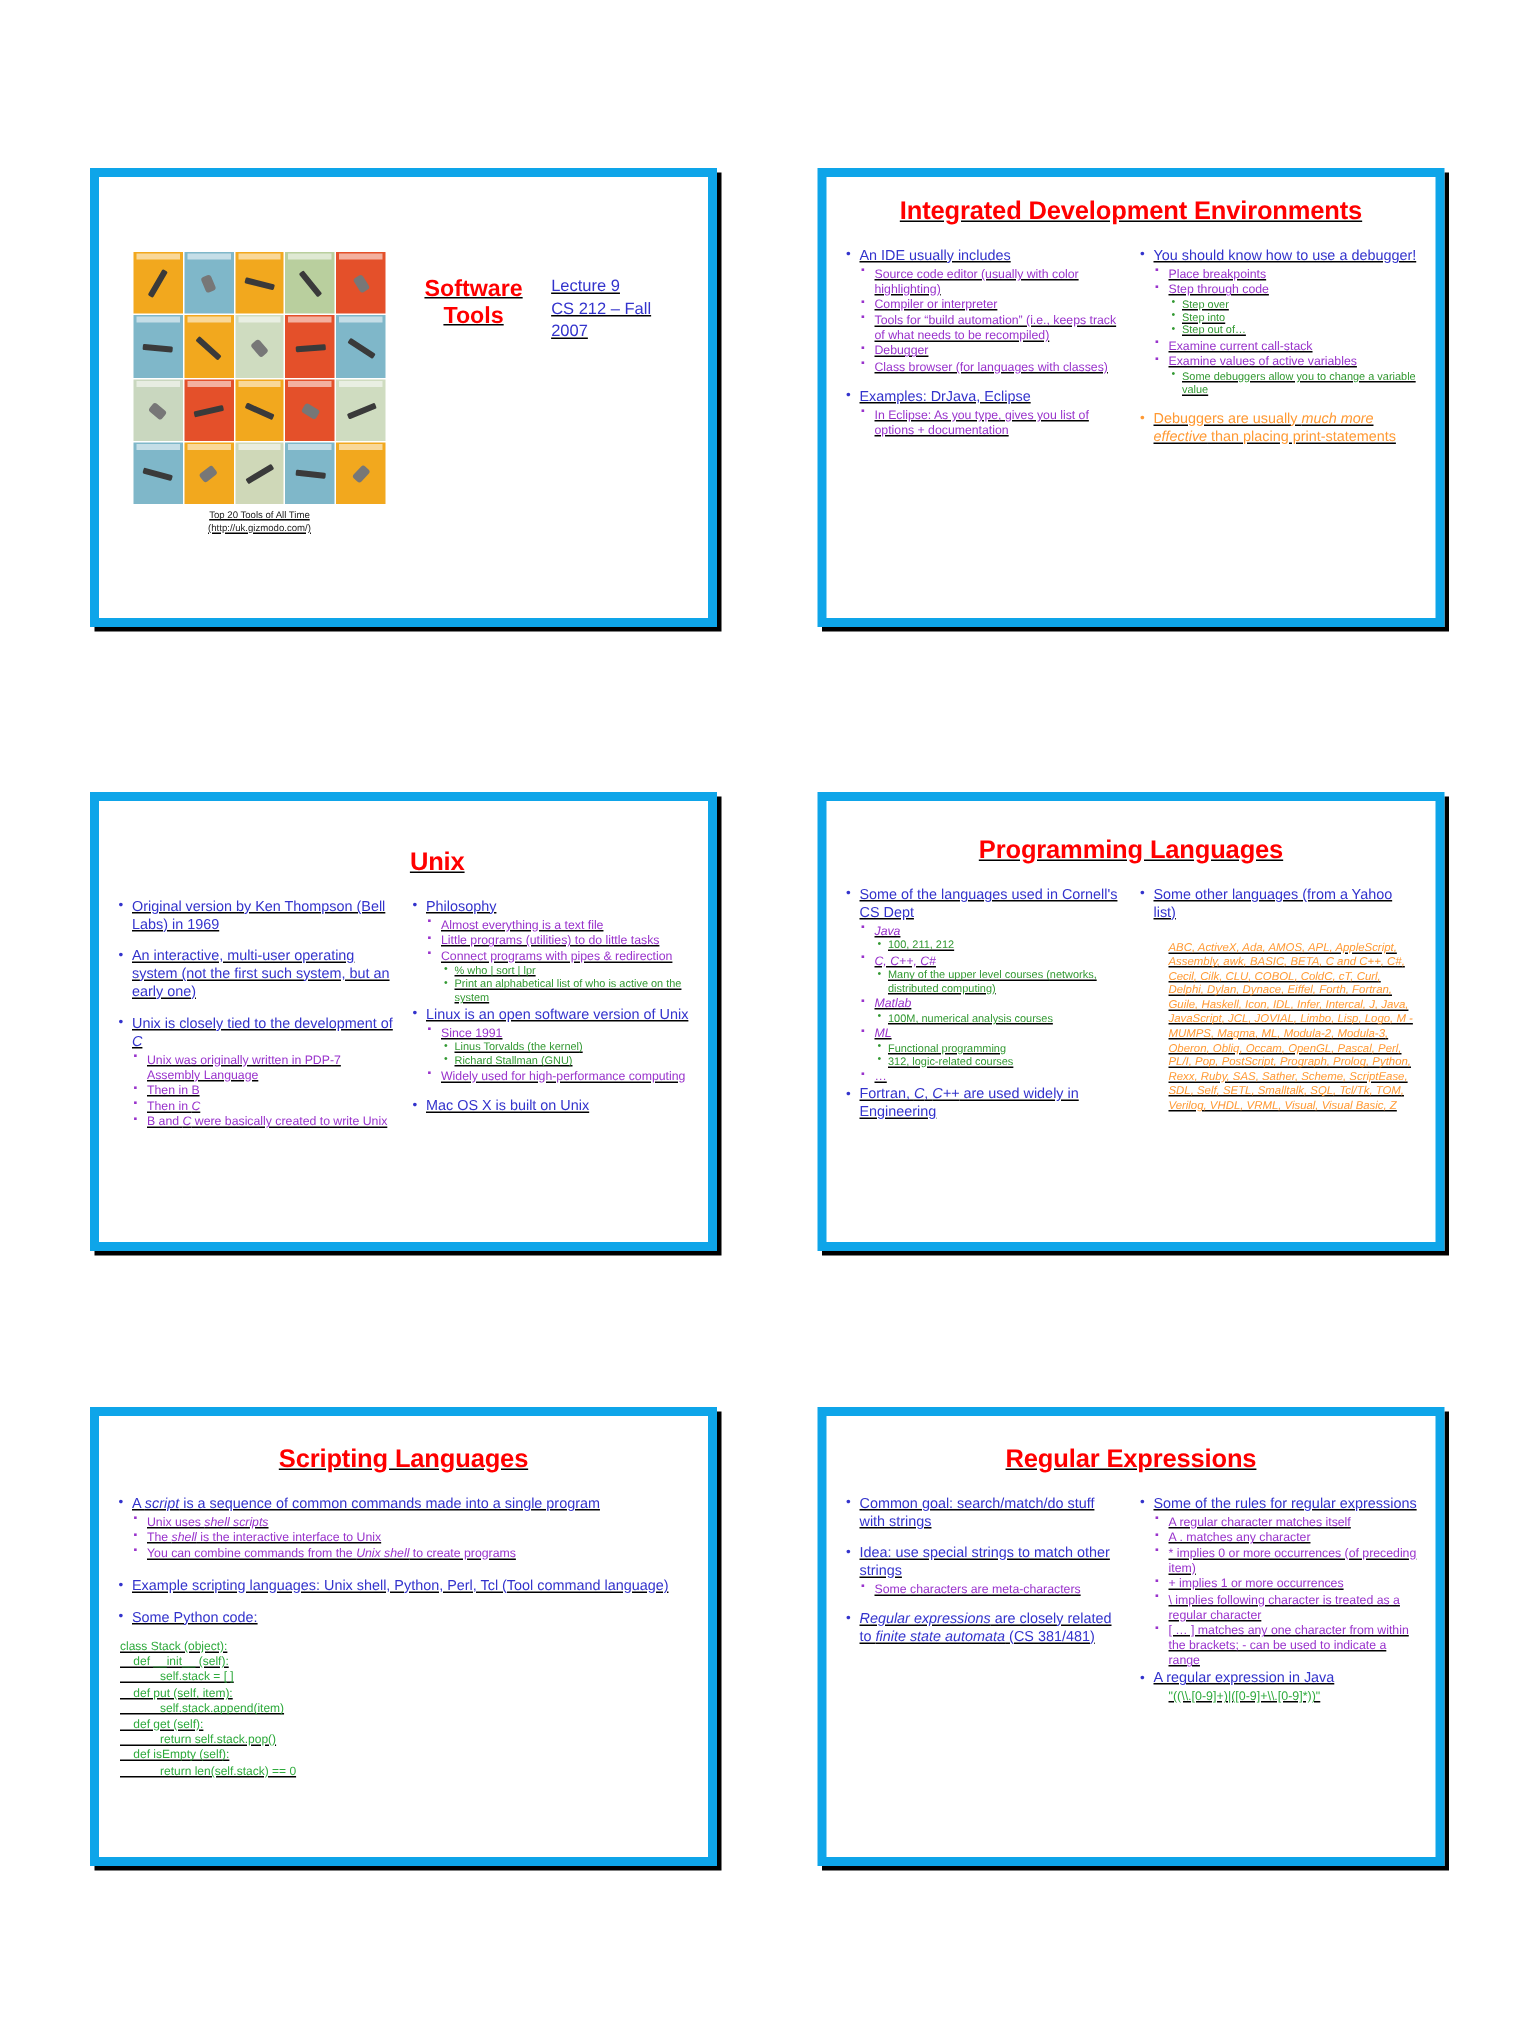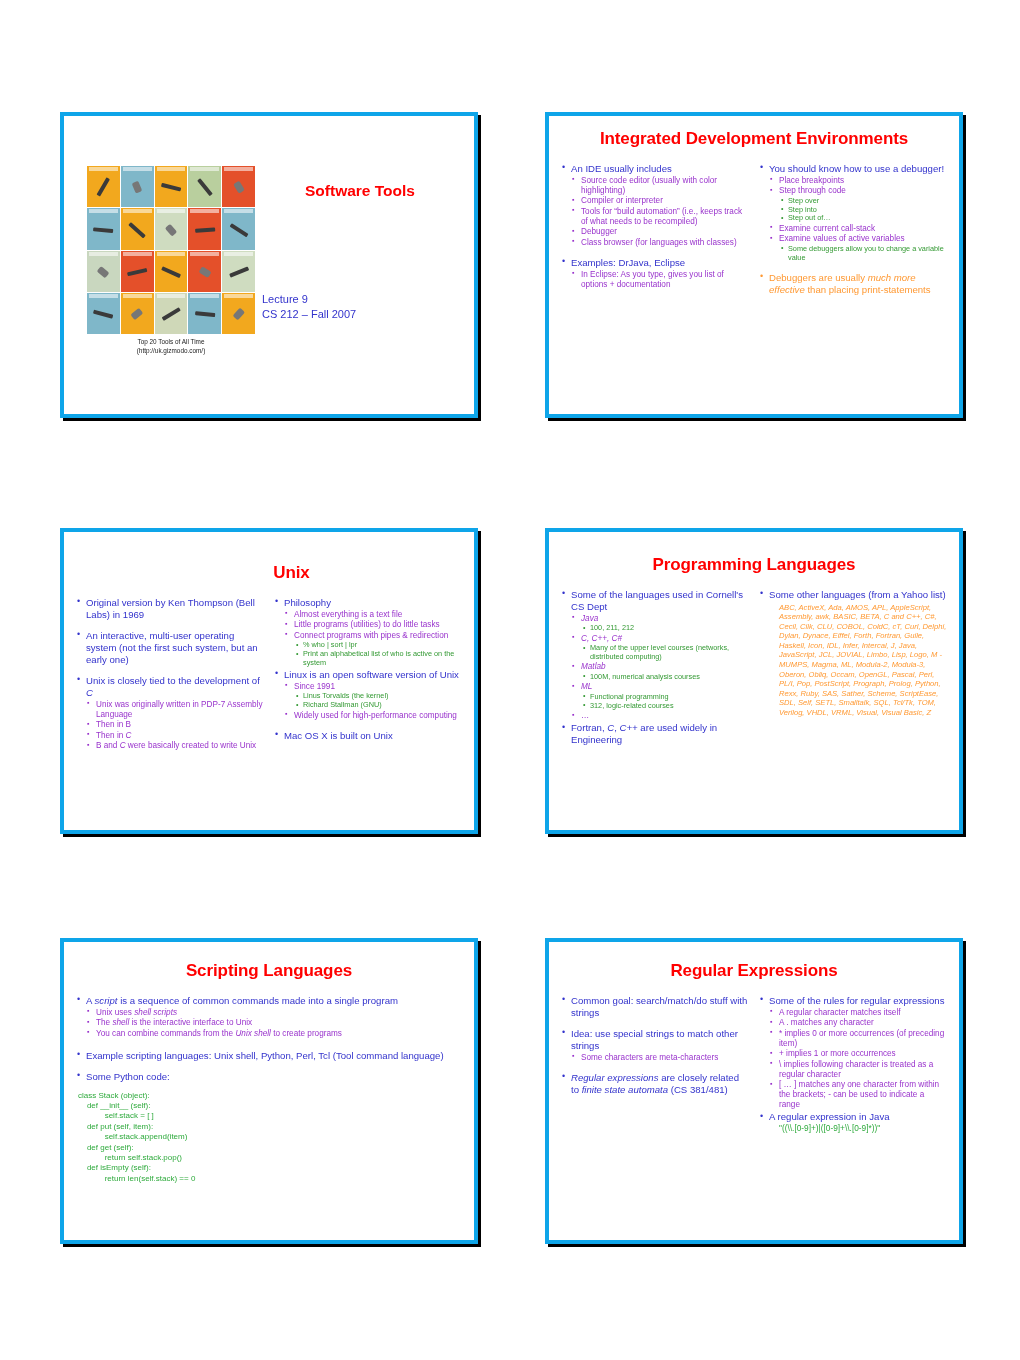--- a/index.html
+++ b/index.html
@@ -16,24 +16,25 @@
   }
   .page {
     position: absolute;
     left: 0; top: 0;
     width: 1020px;
     height: 1360px;
   }
   .slide {
     position: absolute;
     background: #ffffff;
-    border: 4px solid #0ea5e9;
+    border: 6px solid #0ea5e9;
     box-shadow: 3px 3px 0 0 #000000;
     box-sizing: border-box;
     overflow: hidden;
+    text-decoration: underline;
   }
   .slide-title {
     text-align: center;
     color: #ff0000;
     font-size: 17px;
     font-weight: bold;
     letter-spacing: -0.1px;
     margin: 0;
     padding: 0;
     line-height: 1.1;
@@ -102,21 +103,21 @@
     left: 2px;
     top: -0.5px;
     font-size: 7px;
     color: #339933;
   }
   .plain-orange {
     color: #ff9933;
     font-size: 7.6px;
     line-height: 1.26;
     font-style: italic;
-    margin-top: 2px;
+    margin-top: 12px;
     padding-left: 10px;
   }
   .code-block {
     color: #2eaa3c;
     font-size: 8px;
     line-height: 1.3;
     white-space: pre;
     margin-top: 8px;
     padding-left: 2px;
   }
@@ -277,21 +278,21 @@
             <div class="tcell" style="background: rgb(242, 168, 30);">
               <div class="cap"></div>
               <div class="obj2" style="transform: translate(-50%, -50%) rotate(43deg);"></div>
             </div>
           </div>
         <div class="credit">
           <div>Top 20 Tools of All Time</div>
           <div>(http://uk.gizmodo.com/)</div>
         </div>
       </div>
-      <div style="flex:1; display:flex; flex-direction:column; justify-content:flex-start; padding-top:52px;">
+      <div style="flex:1; display:flex; justify-content:flex-start; padding-top:52px;">
         <div class="title-main">Software Tools</div>
         <div style="height:92px"></div>
         <div class="title-sub">
           <div>Lecture 9</div>
           <div>CS 212 – Fall 2007</div>
         </div>
       </div>
     </div>
   </div>
 

